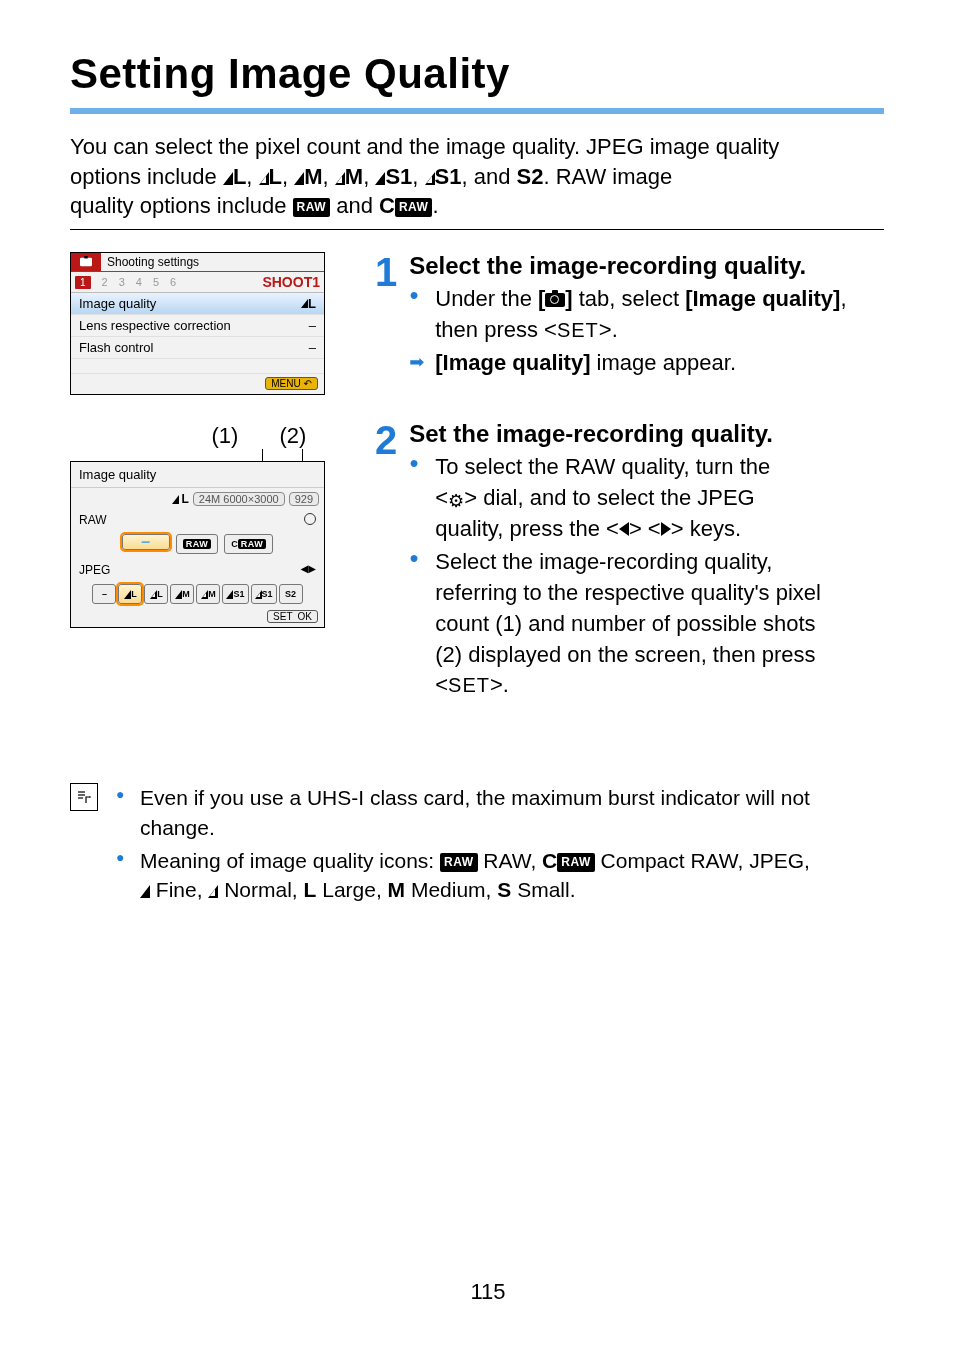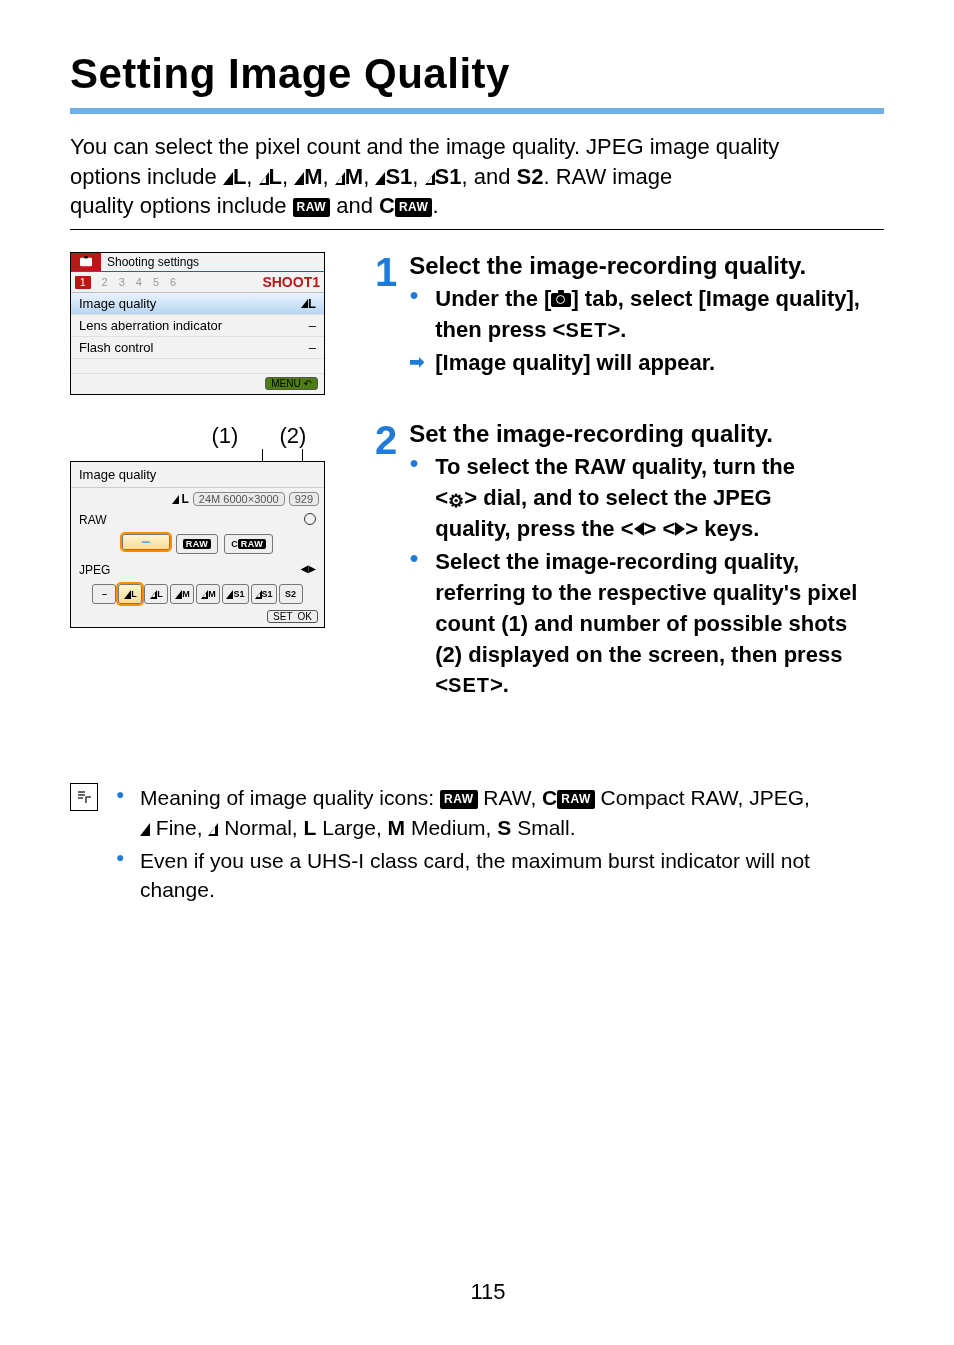--- a/index.html
+++ b/index.html
@@ -113,21 +113,21 @@
     padding: 3px 6px 4px;
   }
   .menu-btn {
     border: 1px solid #555;
     border-radius: 3px;
     padding: 0 5px;
     font-size: 10px;
     display: inline-flex;
     gap: 3px;
     align-items: flex-start;
-    background: #4d7c0f;
+    background: #eab308;
   }
   
   .callouts {
     display: flex;
     justify-content: flex-end;
     gap: 28px;
     font-size: 22px;
     padding-right: 12px;
     margin-top: 28px;
   }
@@ -252,21 +252,20 @@
   }
   .step-title {
     font-size: 24px;
     font-weight: bold;
     margin-bottom: 4px;
   }
   .step-body ul {
     margin: 0;
     padding-left: 0;
     list-style: none;
-    font-weight: bold;
   }
   .step-body li {
     font-size: 22px;
     line-height: 1.4;
     padding-left: 26px;
     position: relative;
     margin-bottom: 2px;
   }
   .step-body li::before {
     content: "●";
@@ -477,21 +476,21 @@
           <span>4</span>
           <span>5</span>
           <span>6</span>
           <span class="shoot1">SHOOT1</span>
         </div>
         <div class="menu-row highlight">
           <span>Image quality</span>
           <span><span class="mini-fine"></span><span class="sz">L</span></span>
         </div>
         <div class="menu-row">
-          <span>Lens aberration indicator</span>
+          <span>Lens respective correction</span>
             <span>–</span>
         </div>
         <div class="menu-row">
           <span>Flash control</span>
             <span>–</span>
         </div>
         <div style="height:14px;border-bottom:1px solid #e0e0e0"></div>
         <div class="menu-bottom">
           <span class="menu-btn">
             <span>MENU</span>
@@ -580,21 +579,21 @@
 
       <div class="step">
         <div class="step-num">1</div>
         <div class="step-body">
           <div class="step-title">Select the image-recording quality.</div>
           <ul>
             <li>
               <span>Under the </span><b><span>[</span><span class="cam-glyph"></span><span>]</span></b><span> tab, select </span><b>[Image quality]</b><span>, then press &lt;</span><span class="set-glyph">SET</span><span>&gt;.</span>
             </li>
             <li class="arrow">
-              <b>[Image quality]</b><span> will appear.</span>
+              <b>[Image quality]</b><span> image appear.</span>
             </li>
           </ul>
         </div>
       </div>
 
       <div class="step">
         <div class="step-num">2</div>
         <div class="step-body">
           <div class="step-title">Set the image-recording quality.</div>
           <ul>
@@ -623,25 +622,25 @@
         <line x1="3" y1="4" x2="10" y2="4" stroke="#000" stroke-width="1.2"></line>
         <line x1="3" y1="7" x2="10" y2="7" stroke="#000" stroke-width="1.2"></line>
         <line x1="3" y1="10" x2="8" y2="10" stroke="#000" stroke-width="1.2"></line>
         <path d="M11 15 L11 9 L15 9" fill="none" stroke="#000" stroke-width="1.2"></path>
         <circle cx="15" cy="9" r="0.8" fill="#000"></circle>
       </svg>
     </div>
     <div class="notes">
       <ul>
         <li>
+          <span>Even if you use a UHS-I class card, the maximum burst indicator will not</span><br>
+          <span>change.</span>
+        </li>
+        <li>
           <span>Meaning of image quality icons: </span><span class="raw-badge">RAW</span><span> RAW, </span><b>C</b><span class="raw-badge">RAW</span><span> Compact RAW, JPEG,</span><br>
           <span class="fine"></span><span> Fine, </span><span class="normal"></span><span> Normal, </span><span class="sz">L</span><span> Large, </span><span class="sz">M</span><span> Medium, </span><span class="sz">S</span><span> Small.</span>
-        </li>
-        <li>
-          <span>Even if you use a UHS-I class card, the maximum burst indicator will not</span><br>
-          <span>change.</span>
         </li>
       </ul>
     </div>
   </div>
 
   <div class="page-number">115</div>
 </div>
 
 </body></html>

